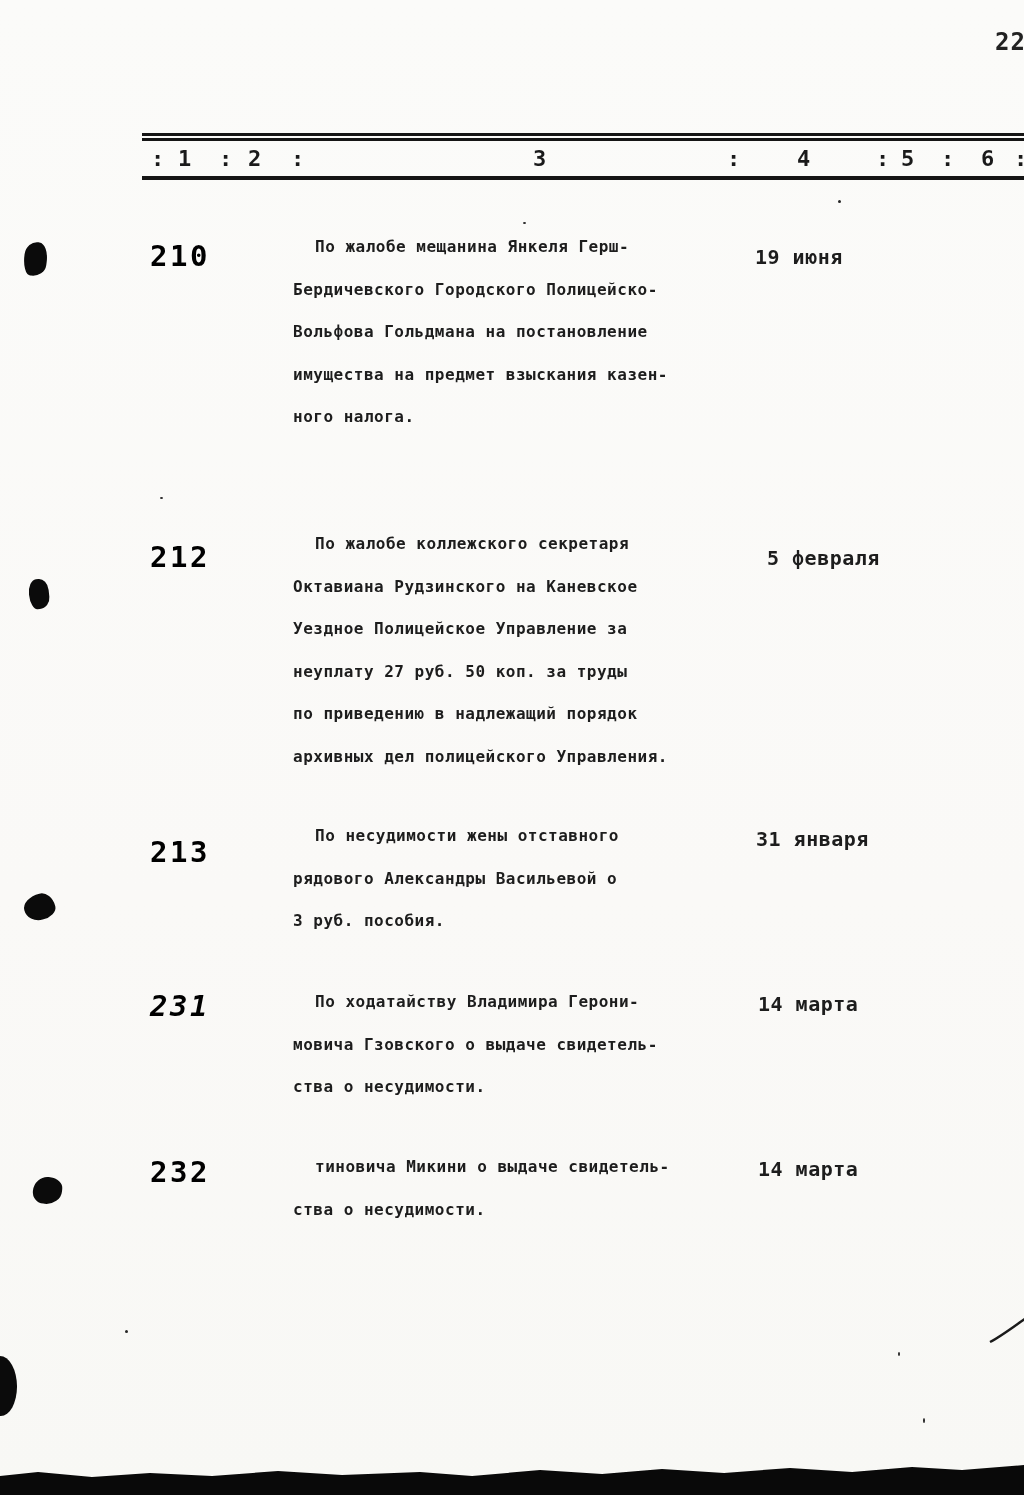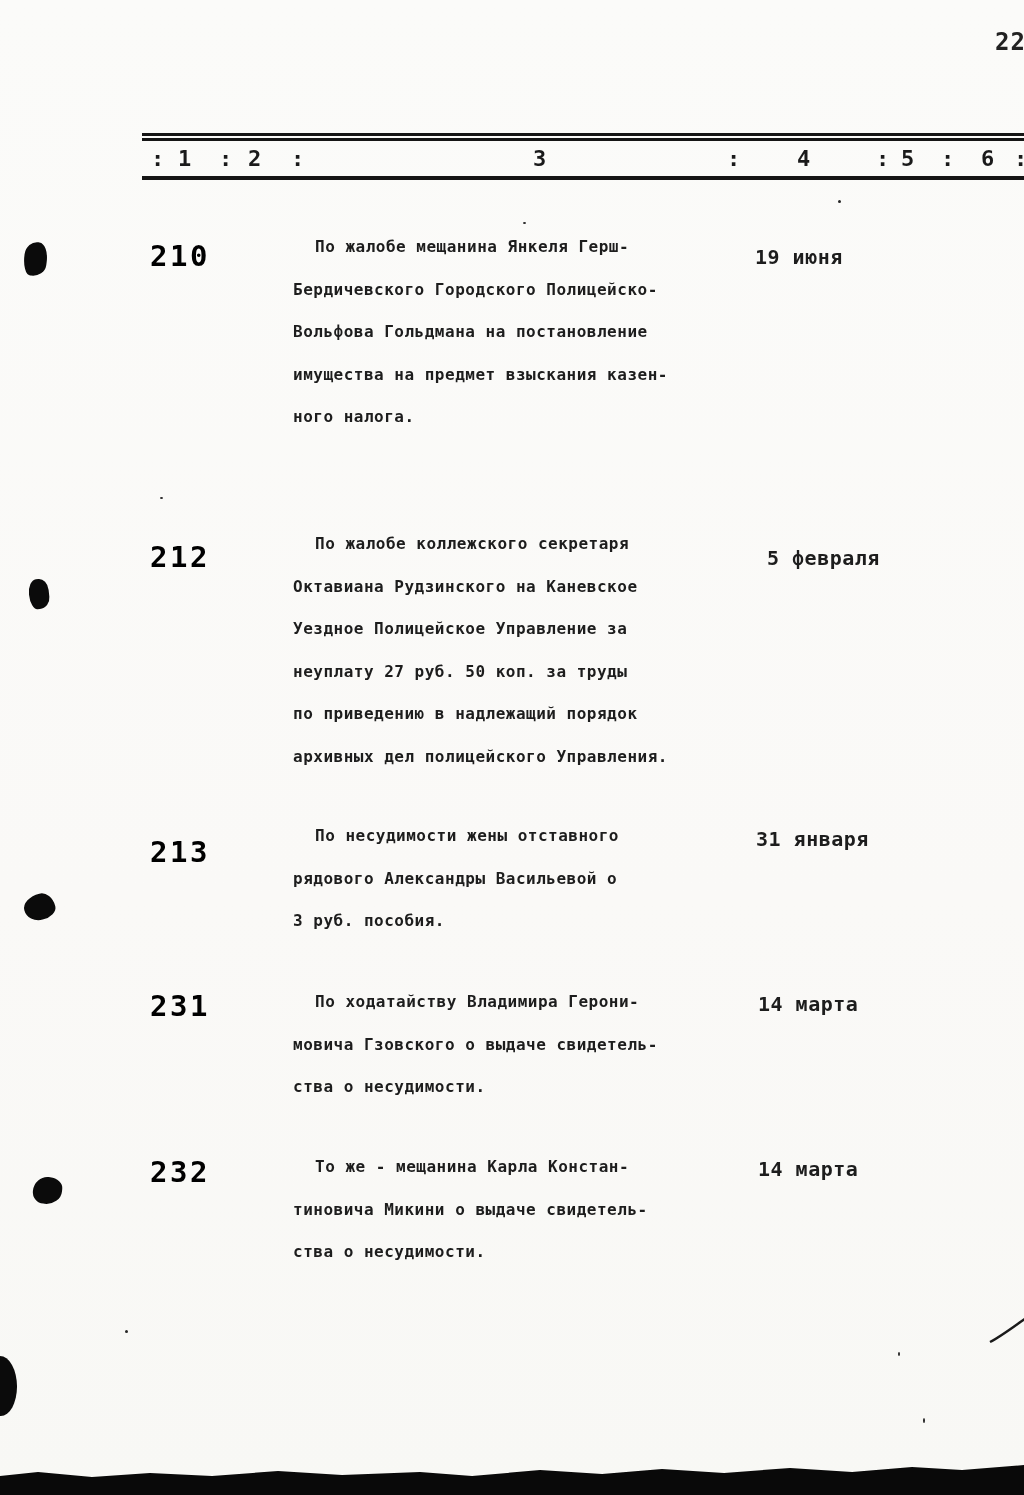--- a/index.html
+++ b/index.html
@@ -108,30 +108,29 @@
         <div class="line">архивных дел полицейского Управления.</div>
       </div>
       <div class="entry-date" style="left: 767px; top: 546px;">5 февраля</div>
       <div class="entry-number" style="left: 150px; top: 826px; margin-top: 12px;">213</div>
       <div class="entry-text" style="top: 815px;">
         <div class="line">По несудимости жены отставного</div>
         <div class="line">рядового Александры Васильевой о</div>
         <div class="line">3 руб. пособия.</div>
       </div>
       <div class="entry-date" style="left: 756px; top: 827px;">31 января</div>
-      <div class="entry-number" style="left: 150px; top: 992px;">231</div>
+      <div class="entry-number" style="left: 150px; top: 992px; font-style: italic;">231</div>
       <div class="entry-text" style="top: 981px;">
         <div class="line">По ходатайству Владимира Герони-</div>
         <div class="line">мовича Гзовского о выдаче свидетель-</div>
         <div class="line">ства о несудимости.</div>
       </div>
       <div class="entry-date" style="left: 758px; top: 992px;">14 марта</div>
       <div class="entry-number" style="left: 150px; top: 1158px;">232</div>
       <div class="entry-text" style="top: 1146px;">
-        <div class="line">То же - мещанина Карла Констан-</div>
         <div class="line">тиновича Микини о выдаче свидетель-</div>
         <div class="line">ства о несудимости.</div>
       </div>
       <div class="entry-date" style="left: 758px; top: 1157px;">14 марта</div>
     </div>
 
   <div class="ink-blot blot-1"></div>
   <div class="ink-blot blot-2"></div>
   <div class="ink-blot blot-3"></div>
   <div class="ink-blot blot-4"></div>

